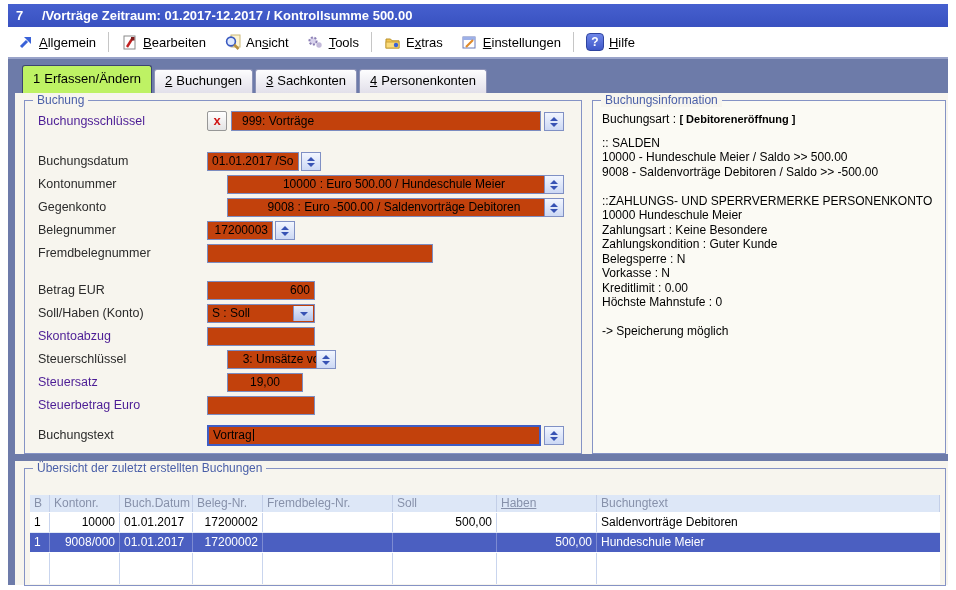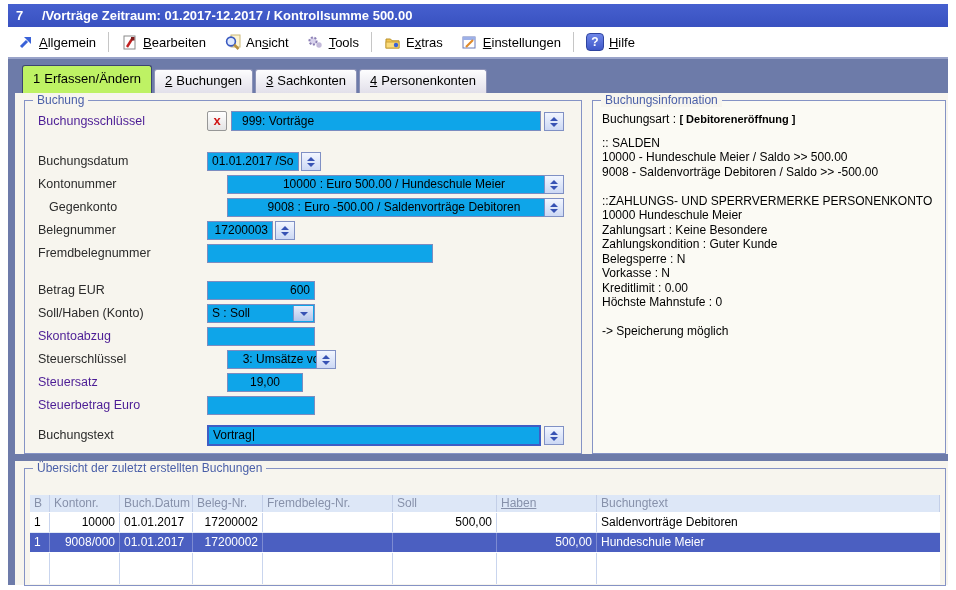--- a/index.html
+++ b/index.html
@@ -43,21 +43,21 @@
   .gbox{position:absolute;border:1px solid #8593c5;}
   .gbox-label{position:absolute;top:-8px;left:8px;background:#f7f5ee;color:#4a5fa8;
               font-size:12px;padding:0 4px;white-space:nowrap;}
   .gb-buchung{left:24px;top:100px;width:556px;height:352px;}
   .gb-info{left:592px;top:100px;width:352px;height:352px;background:#fbfaf4;}
   .gb-overview{left:24px;top:468px;width:920px;height:116px;}
 
   
   .flabel{position:absolute;font-size:12.5px;line-height:19px;color:#2b2b2b;left:38px;white-space:nowrap;}
   .flabel.dim{color:#4c1d95;}
-  .fld{position:absolute;box-sizing:border-box;height:19px;background:#0ea5e9;border:1px solid #7c8cc0;
+  .fld{position:absolute;box-sizing:border-box;height:19px;background:#c2410c;border:1px solid #7c8cc0;
        font-size:12px;line-height:16px;padding:0 4px;white-space:nowrap;overflow:hidden;}
   .fld.center{text-align:center;margin-left:20px;}
   .fld.right{text-align:right;}
   .fld.focus{border:2px solid #3f5dc4;height:21px;line-height:17px;}
   .caret{display:inline-block;width:1px;height:12px;background:#000;vertical-align:-2px;margin-left:1px;}
 
   .spin{position:absolute;box-sizing:border-box;width:20px;height:19px;border:1px solid #8090c4;
         background:linear-gradient(#f2f6ff,#ccd8f4);display:flex;flex-direction:column;
         align-items:center;justify-content:center;gap:2px;cursor:pointer;}
   .tri-up{width:0;height:0;border-left:4px solid transparent;border-right:4px solid transparent;
@@ -202,21 +202,21 @@
       <div class="tri-dn"></div>
     </div>
 
   <span class="flabel" style="top:175px;">Kontonummer</span>
   <div class="fld center" style="left:207px;top:175px;width:334px;">10000 : Euro 500.00 / Hundeschule Meier</div>
   <div class="spin" style="left:544px;top:175px;">
       <div class="tri-up"></div>
       <div class="tri-dn"></div>
     </div>
 
-  <span class="flabel" style="top:198px;margin-left:11px;">Gegenkonto</span>
+  <span class="flabel" style="top:198px;">Gegenkonto</span>
   <div class="fld center" style="left:207px;top:198px;width:334px;">9008 : Euro -500.00 / Saldenvorträge Debitoren</div>
   <div class="spin" style="left:544px;top:198px;">
       <div class="tri-up"></div>
       <div class="tri-dn"></div>
     </div>
 
   <span class="flabel" style="top:221px;">Belegnummer</span>
   <div class="fld right" style="left:207px;top:221px;width:66px;">17200003</div>
   <div class="spin" style="left:275px;top:221px;">
       <div class="tri-up"></div>

